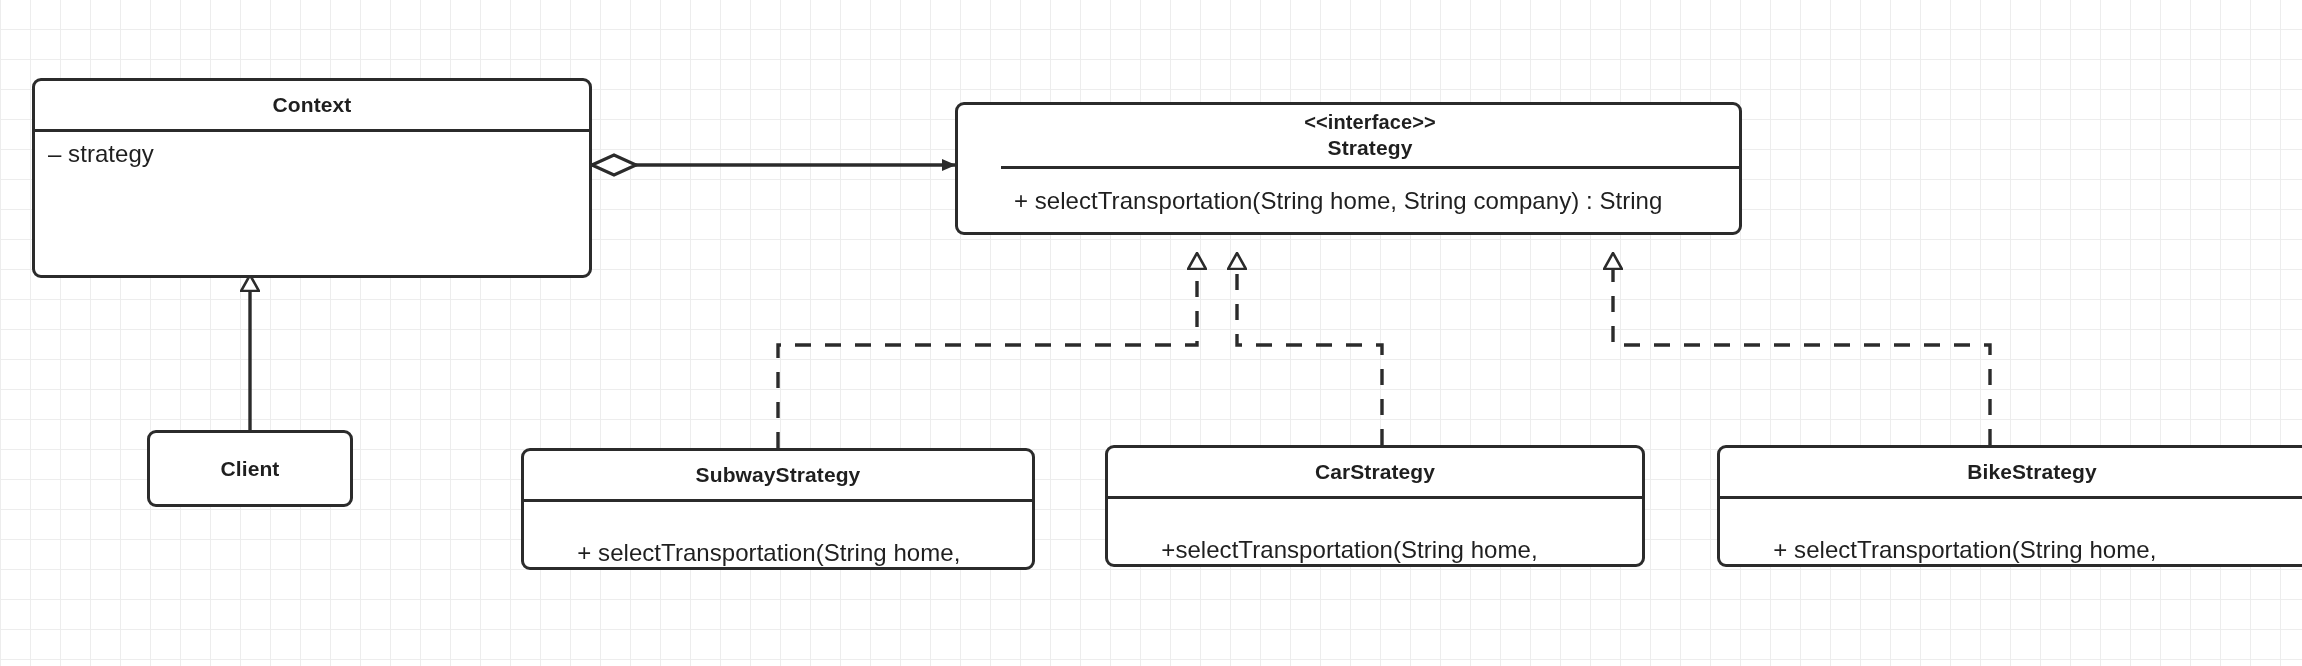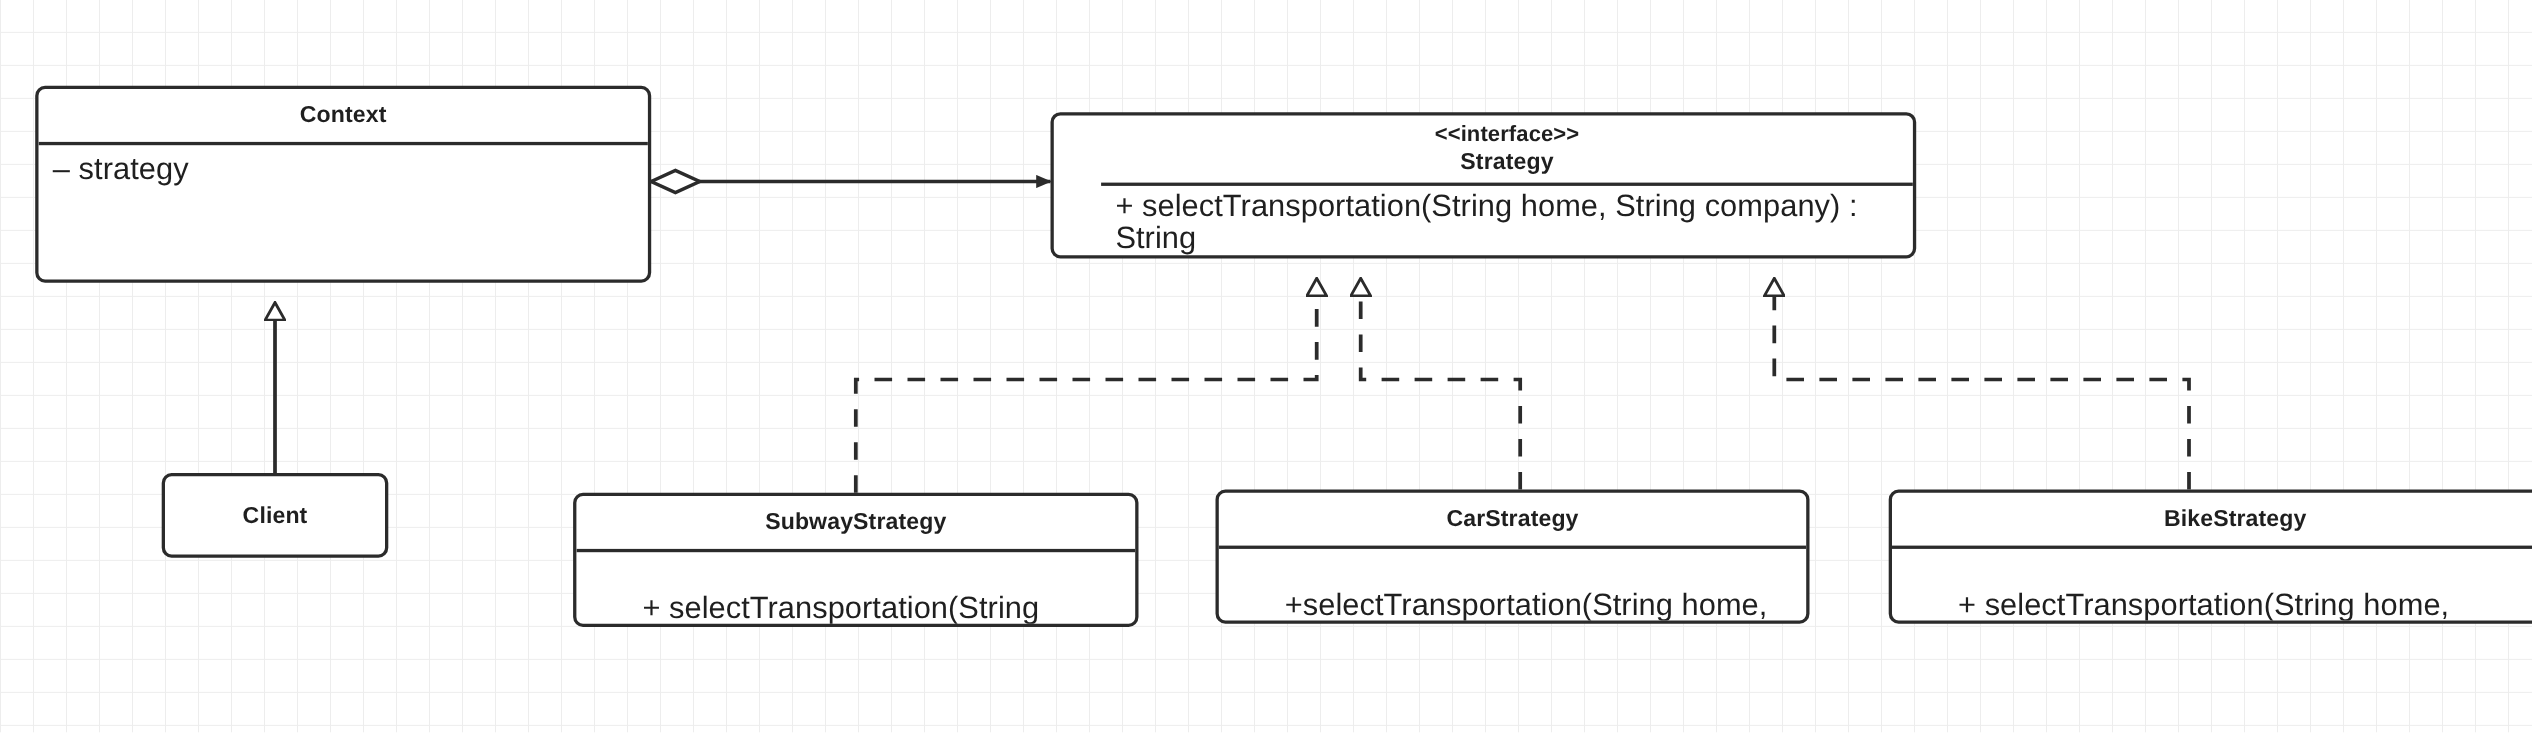--- a/index.html
+++ b/index.html
@@ -54,21 +54,21 @@
     font-weight: bold;
     font-size: 21px;
     line-height: 26px;
     letter-spacing: 0.1px;
     text-align: center;
   }
   .cls-title.plain {
     font-weight: bold;
   }
   .cls-body {
-    font-size: 28px;
+    font-size: 24px;
     line-height: 29px;
     padding: 7px 11px 7px 13px;
     text-align: left;
     white-space: pre-wrap;
     letter-spacing: 0.05px;
   }
   .cls-body.single {
     display: flex;
     align-items: center;
     padding-top: 0;
@@ -110,21 +110,21 @@
 
     <g>
       <path d="M 1382,445 L 1382,345 L 1237,345 L 1237,254" fill="none" stroke="#2b2b2b" stroke-width="3.4" stroke-dasharray="16 14" stroke-linecap="butt" marker-end="url(#m-hollow-triangle)"></path>
     </g>
 
     <g>
       <path d="M 1990,445 L 1990,345 L 1613,345 L 1613,254" fill="none" stroke="#2b2b2b" stroke-width="3.4" stroke-dasharray="16 14" stroke-linecap="butt" marker-end="url(#m-hollow-triangle)"></path>
     </g>
   </svg>
 
-  <div class="uml-class" style="left:32px; top:78px; width:560px; height:179px;">
+  <div class="uml-class" style="left:32px; top:78px; width:560px; height:200px;">
     <div class="compartment cls-title" style="height:48px;">
       <span>Context</span>
     </div>
     <div class="compartment cls-body single" style="height:45px;">
       <span>– strategy</span>
     </div>
   </div>
 
   <div class="uml-class" style="left:955px; top:102px; width:787px; height:133px;padding-left:43px;">
     <div class="compartment cls-title" style="height:61px;">

